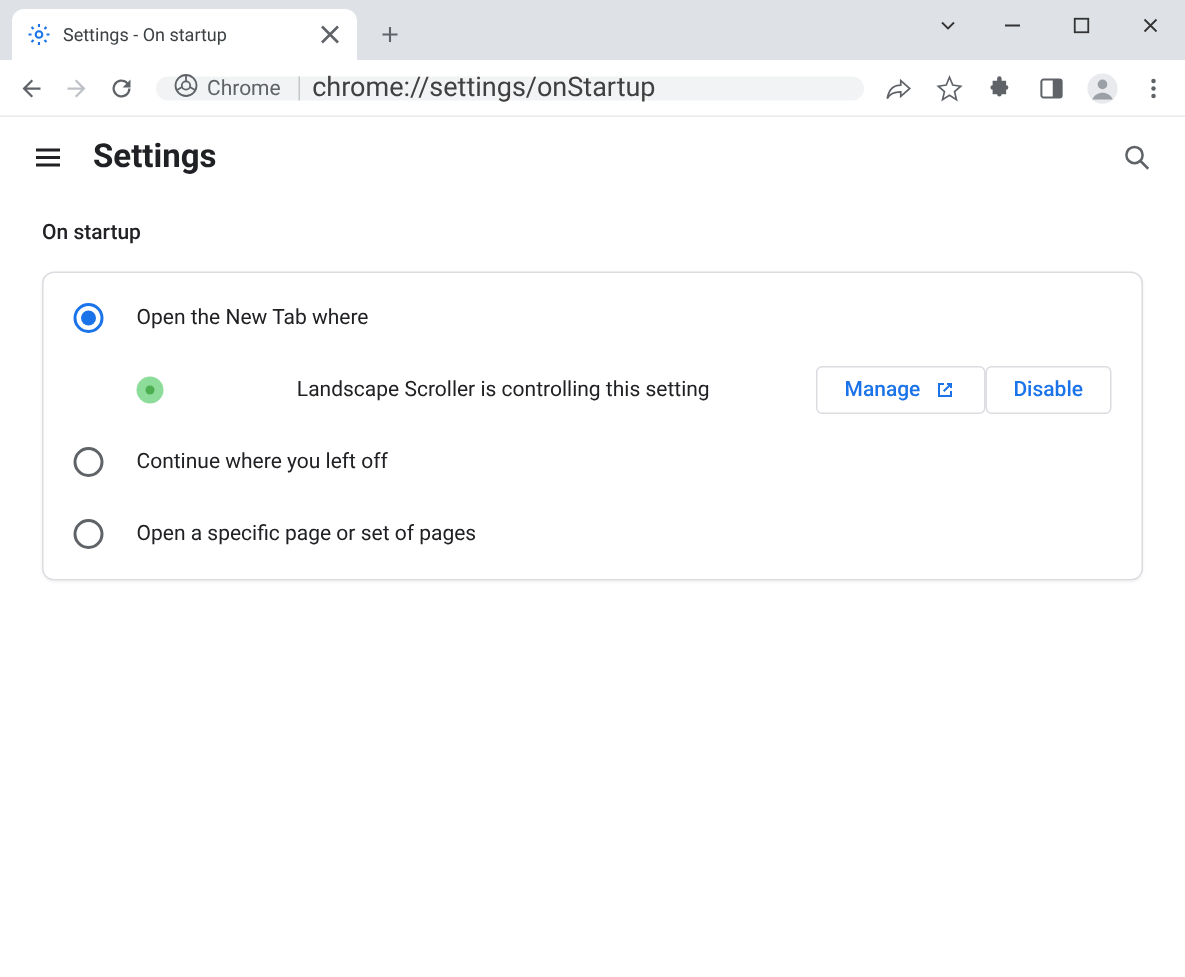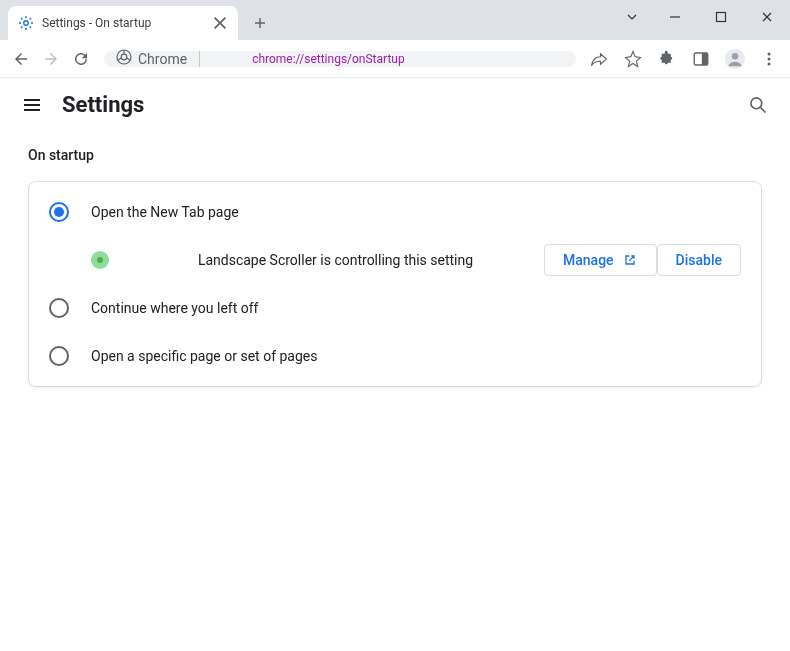--- a/index.html
+++ b/index.html
@@ -20,21 +20,21 @@
 .new-tab { width:28px; height:28px; display:flex; align-items:center; justify-content:center; color:#5f6368; margin-left:8px; margin-bottom:3px;}
 
 
 .toolbar { height:38px; background:#fff; display:flex; align-items:center; padding:0 6px; border-bottom:1px solid #e8eaed; }
 .tbtn { width:30px; height:30px; display:flex; align-items:center; justify-content:center; color:#5f6368; border-radius:50%; }
 .tbtn.disabled { color:#bdc1c6; }
 .omnibox { flex:1; height:16px; background:#f1f3f4; border-radius:15px; margin:0 8px; display:flex; align-items:center; padding:0 12px; font-size:14px; color:#202124; }
 .omni-chip { display:flex; align-items:center; color:#5f6368; margin-right:4px; }
 .omni-chip-icon { margin-right:6px; }
 .omni-sep { width:1px; height:16px; background:#c4c7c5; margin:0 8px; }
-.omni-url { color:#a21caf; font-size:12px;margin-left:44px; }
+.omni-url { color:#404040; font-size:18px; }
 .toolbar-right { display:flex; align-items:center; gap:4px; }
 
 
 .content { position:absolute; top:78px; left:0; right:0; bottom:0; background:#fff; }
 .settings-header { display:flex; align-items:center; padding:14px 20px; }
 .menu-btn { width:24px; height:24px; margin-right:18px; display:flex; align-items:center; justify-content:center; color:#5f6368; }
 .settings-title { font-size:22px; font-weight:700; color:#202124; flex:1; }
 .search-btn { width:24px; height:24px; display:flex; align-items:center; justify-content:center; color:#5f6368; }
 
 .section { padding:16px 28px; }
@@ -185,21 +185,21 @@
           <line x1="15" y1="15" x2="21" y2="21" stroke="#5f6368" stroke-width="2"></line>
         </svg>
     </div>
   </div>
 
   <div class="section">
     <div class="section-title">On startup</div>
     <div class="card">
       <div class="row">
         <div class="radio selected"></div>
-        <div class="row-label">Open the New Tab page</div>
+        <div class="row-label">Open the New Tab where</div>
       </div>
       <div class="sub-row">
         <div class="ext-icon"></div>
         <div class="sub-text">Landscape Scroller is controlling this setting</div>
         <div class="btn-group">
           <button class="btn">
             <span>Manage</span>
             <svg viewBox="0 0 24 24">
                 <path d="M5 5h6v2H7v10h10v-4h2v6H5V5zm9 0h5v5h-2V8.4L11.4 14 10 12.6 15.6 7H14V5z" fill="#1a73e8"></path>
               </svg>

